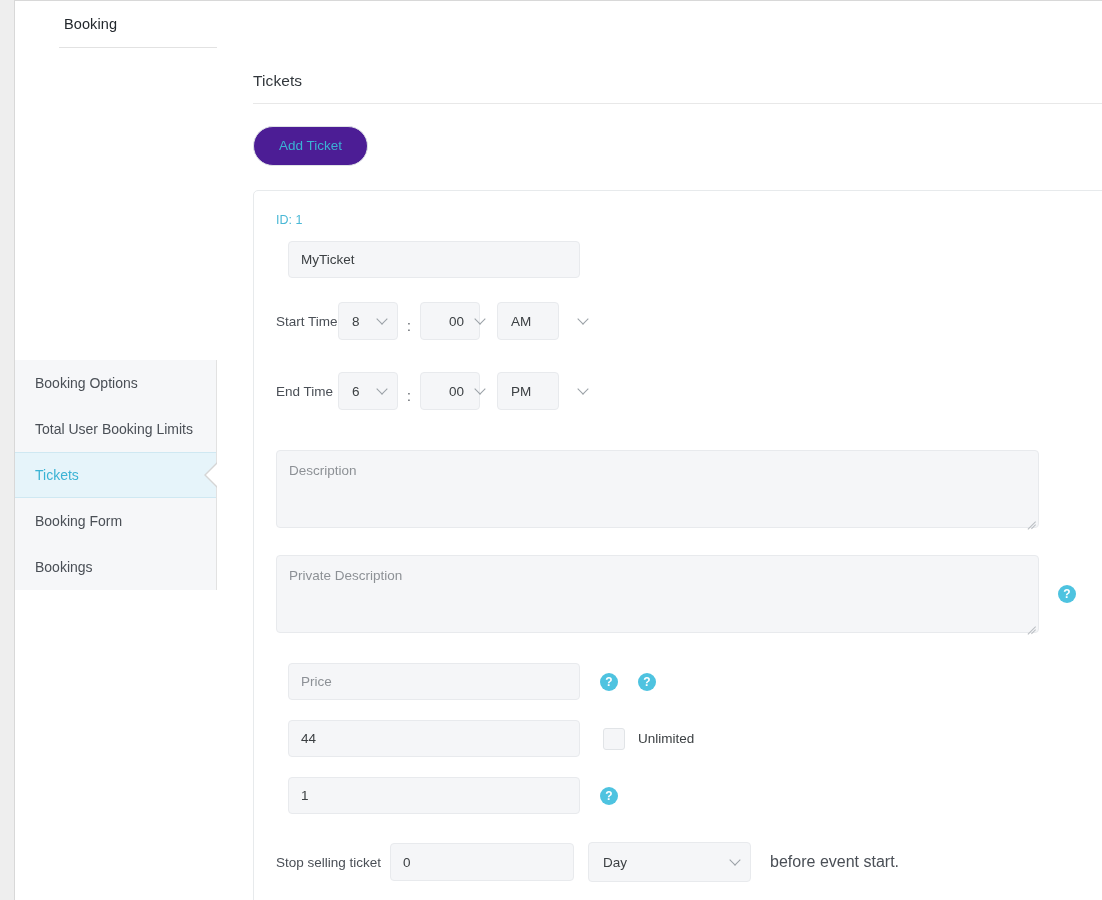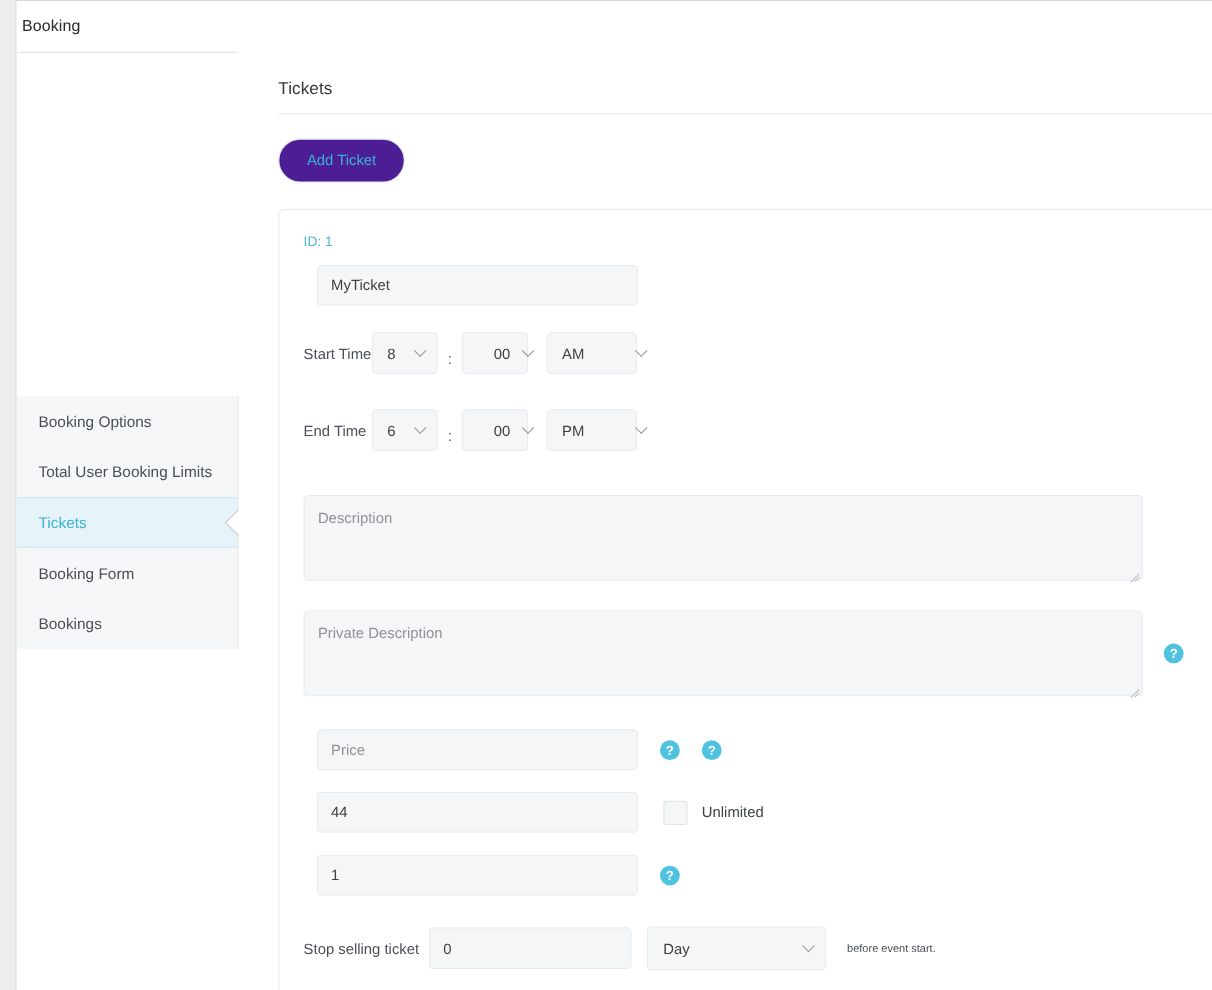--- a/index.html
+++ b/index.html
@@ -30,20 +30,21 @@
 
   
   #title-bar {
     height: 47px;
     background: #ffffff;
     border-bottom: 1px solid #e2e2e2;
     box-sizing: border-box;
     display: flex;
     align-items: center;
     padding-left: 5px;
+    margin-left: 44px;
   }
   #title-bar .title-text {
     font-size: 14.5px;
     color: #23282d;
     letter-spacing: .1px;
   }
 
   
   #body-split {
     display: flex;
@@ -213,21 +214,21 @@
     content: "";
     position: absolute;
     left: 0; top: 0;
     width: 7px; height: 7px;
     border-right: 1.3px solid #9aa0a6;
     border-bottom: 1.3px solid #9aa0a6;
     transform: rotate(45deg);
   }
   .sel-hour { width: 60px; }
   .sel-min  { width: 60px; padding-left: 28px; }
-  .sel-mer  { width: 82px; gap: 36px; }
+  .sel-mer  { width: 62px; gap: 36px; }
   .colon {
     font-size: 14px;
     color: #5b6066;
     padding: 0 9px;
     position: relative;
     top: 5px;
   }
 
   
   .textarea-row {
@@ -361,21 +362,21 @@
     margin-left: 9px;
   }
   #stop-unit-select {
     width: 163px;
     height: 40px;
     margin-left: 14px;
     padding-left: 14px;
   }
   #stop-unit-select .chev { margin-left: auto; }
   .stop-suffix {
-    font-size: 10px;
+    font-size: 16px;
     color: #4a4f56;
     margin-left: 19px;
   }
 </style>
 </head>
 <body>
 
 <div id="app-window">
 
   <div id="title-bar">

